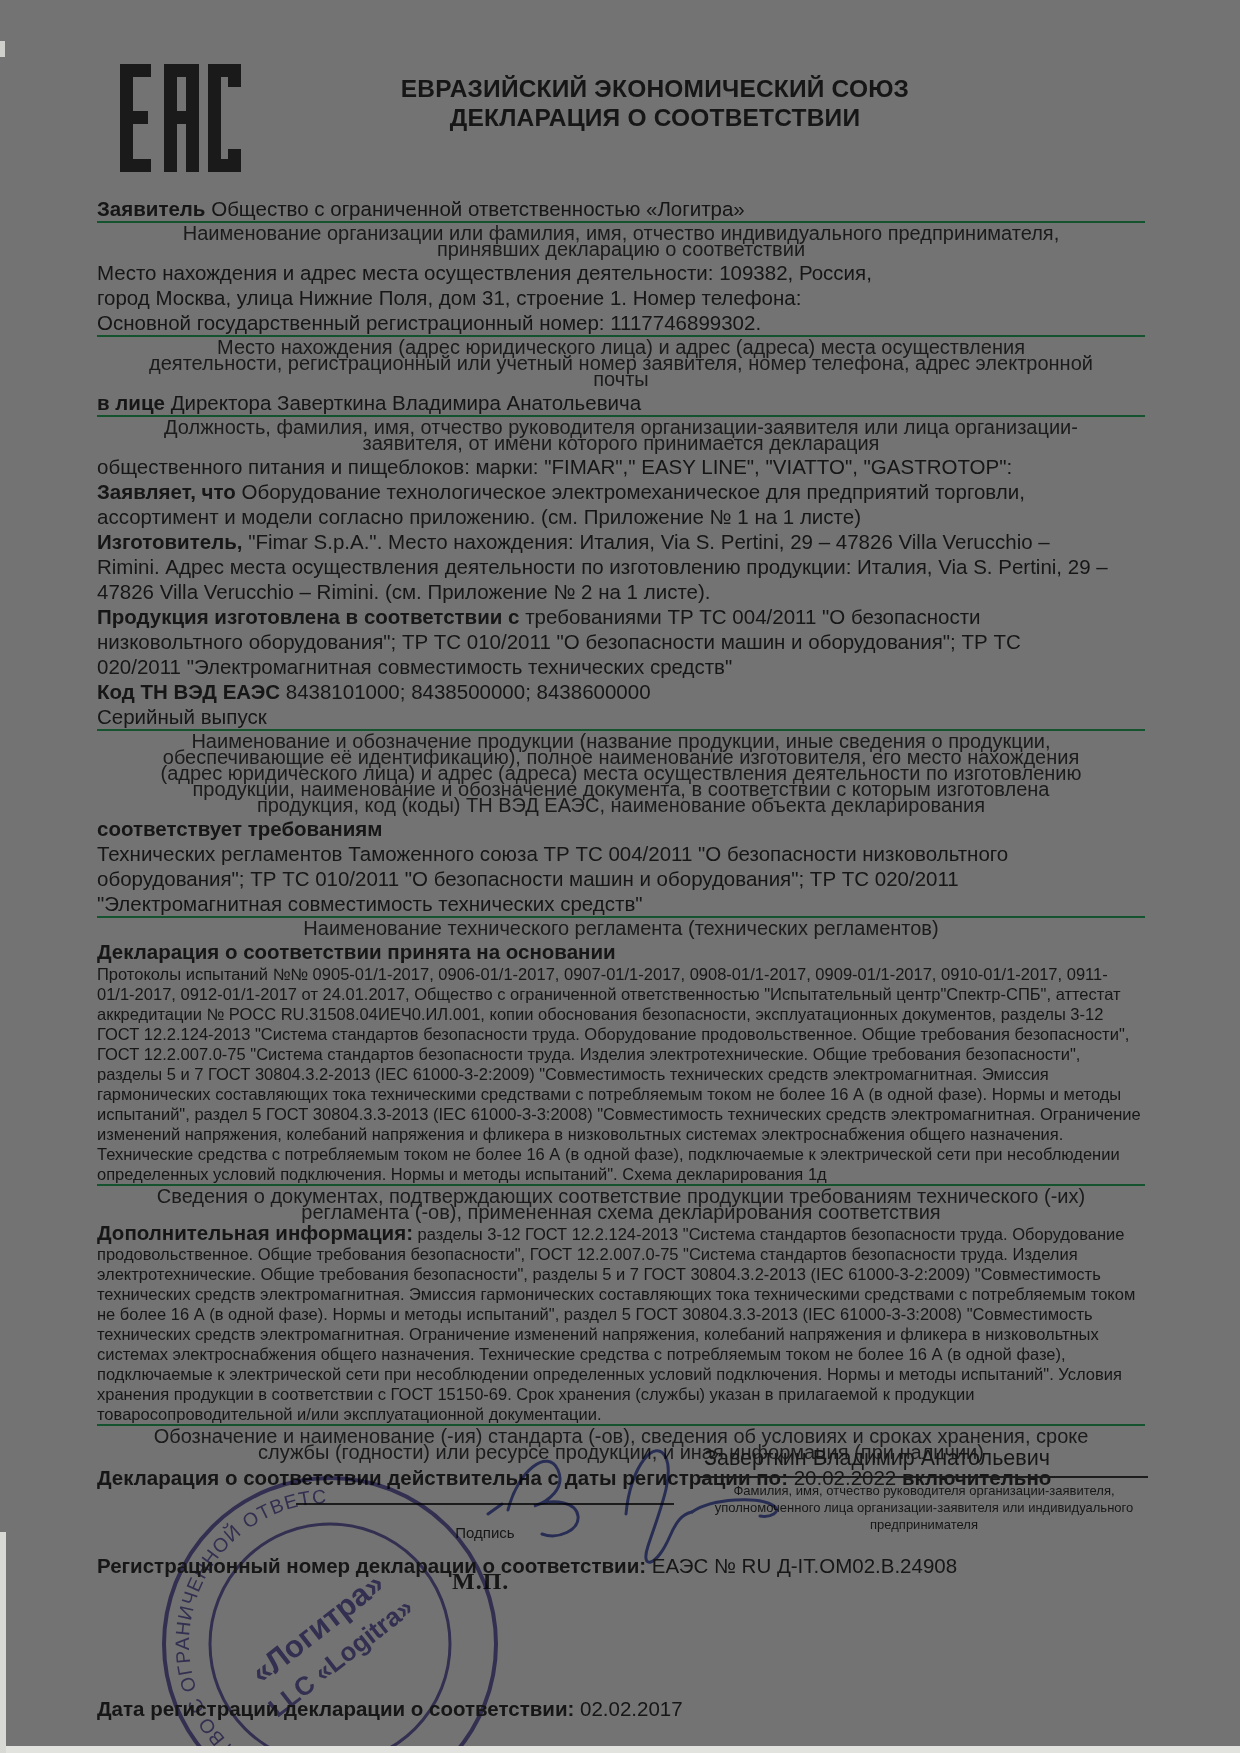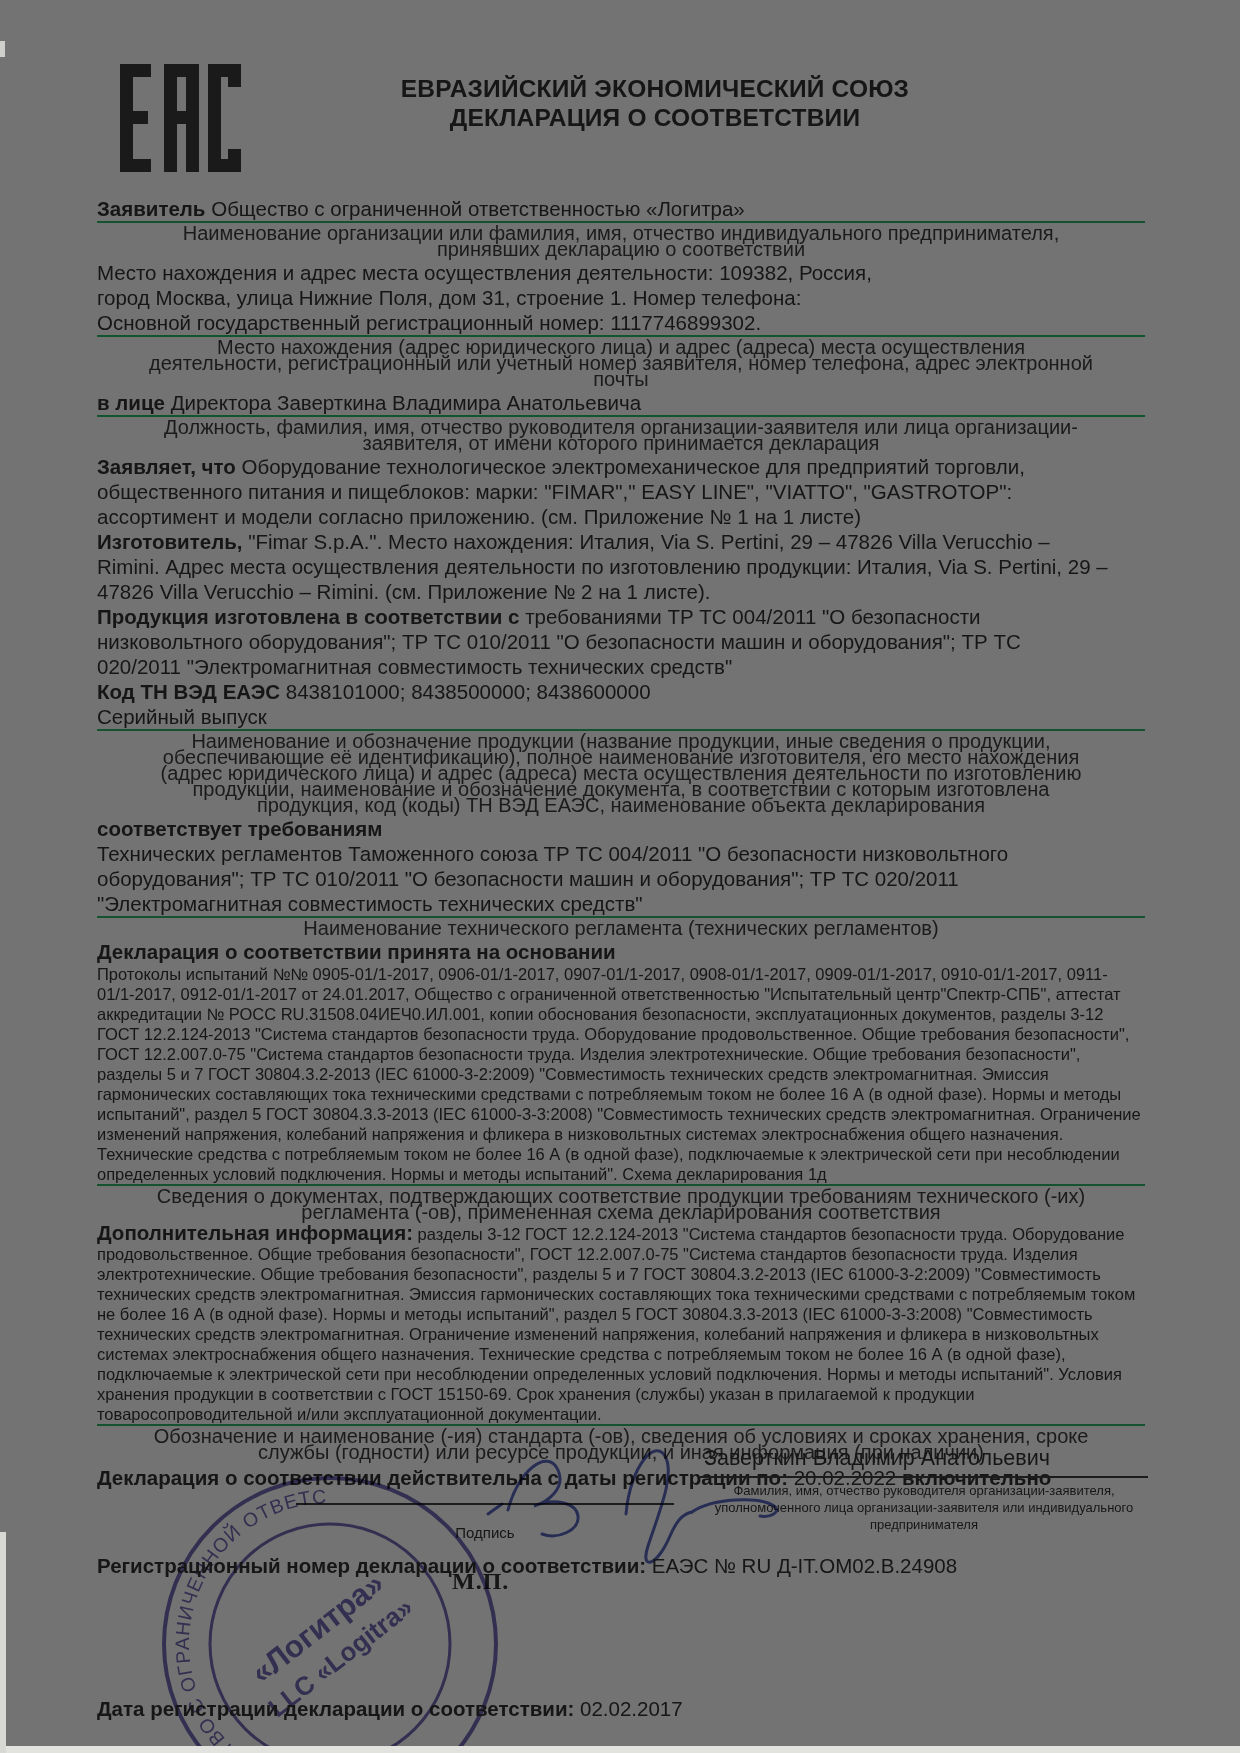--- a/index.html
+++ b/index.html
@@ -74,22 +74,22 @@
     <div class="caption">Наименование организации или фамилия, имя, отчество индивидуального предпринимателя, принявших декларацию о соответствии</div>
 
     <div class="line">Место нахождения и адрес места осуществления деятельности: 109382, Россия,</div>
     <div class="line">город Москва, улица Нижние Поля, дом 31, строение 1. Номер телефона:</div>
     <div class="line u">Основной государственный регистрационный номер: 1117746899302.</div>
     <div class="caption">Место нахождения (адрес юридического лица) и адрес (адреса) места осуществления деятельности, регистрационный или учетный номер заявителя, номер телефона, адрес электронной почты</div>
 
     <div class="line u"><span class="b">в лице</span><span> Директора Заверткина Владимира Анатольевича</span></div>
     <div class="caption">Должность, фамилия, имя, отчество руководителя организации-заявителя или лица организации-заявителя, от имени которого принимается декларация</div>
 
+    <div class="line">общественного питания и пищеблоков: марки: "FIMAR"," EASY LINE", "VIATTO", "GASTROTOP":</div>
     <div class="line"><span class="b">Заявляет, что</span><span> Оборудование технологическое электромеханическое для предприятий торговли,</span></div>
-    <div class="line">общественного питания и пищеблоков: марки: "FIMAR"," EASY LINE", "VIATTO", "GASTROTOP":</div>
     <div class="line">ассортимент и модели согласно приложению. (см. Приложение № 1 на 1 листе)</div>
 
     <div class="line"><span class="b">Изготовитель,</span><span> "Fimar S.p.A.". Место нахождения: Италия, Via S. Pertini, 29 – 47826 Villa Verucchio –</span></div>
     <div class="line">Rimini. Адрес места осуществления деятельности по изготовлению продукции: Италия, Via S. Pertini, 29 –</div>
     <div class="line">47826 Villa Verucchio – Rimini. (см. Приложение № 2 на 1 листе).</div>
 
     <div class="line"><span class="b">Продукция изготовлена в соответствии с</span><span> требованиями ТР ТС 004/2011 "О безопасности</span></div>
     <div class="line">низковольтного оборудования"; ТР ТС 010/2011 "О безопасности машин и оборудования"; ТР ТС</div>
     <div class="line">020/2011 "Электромагнитная совместимость технических средств"</div>
 

